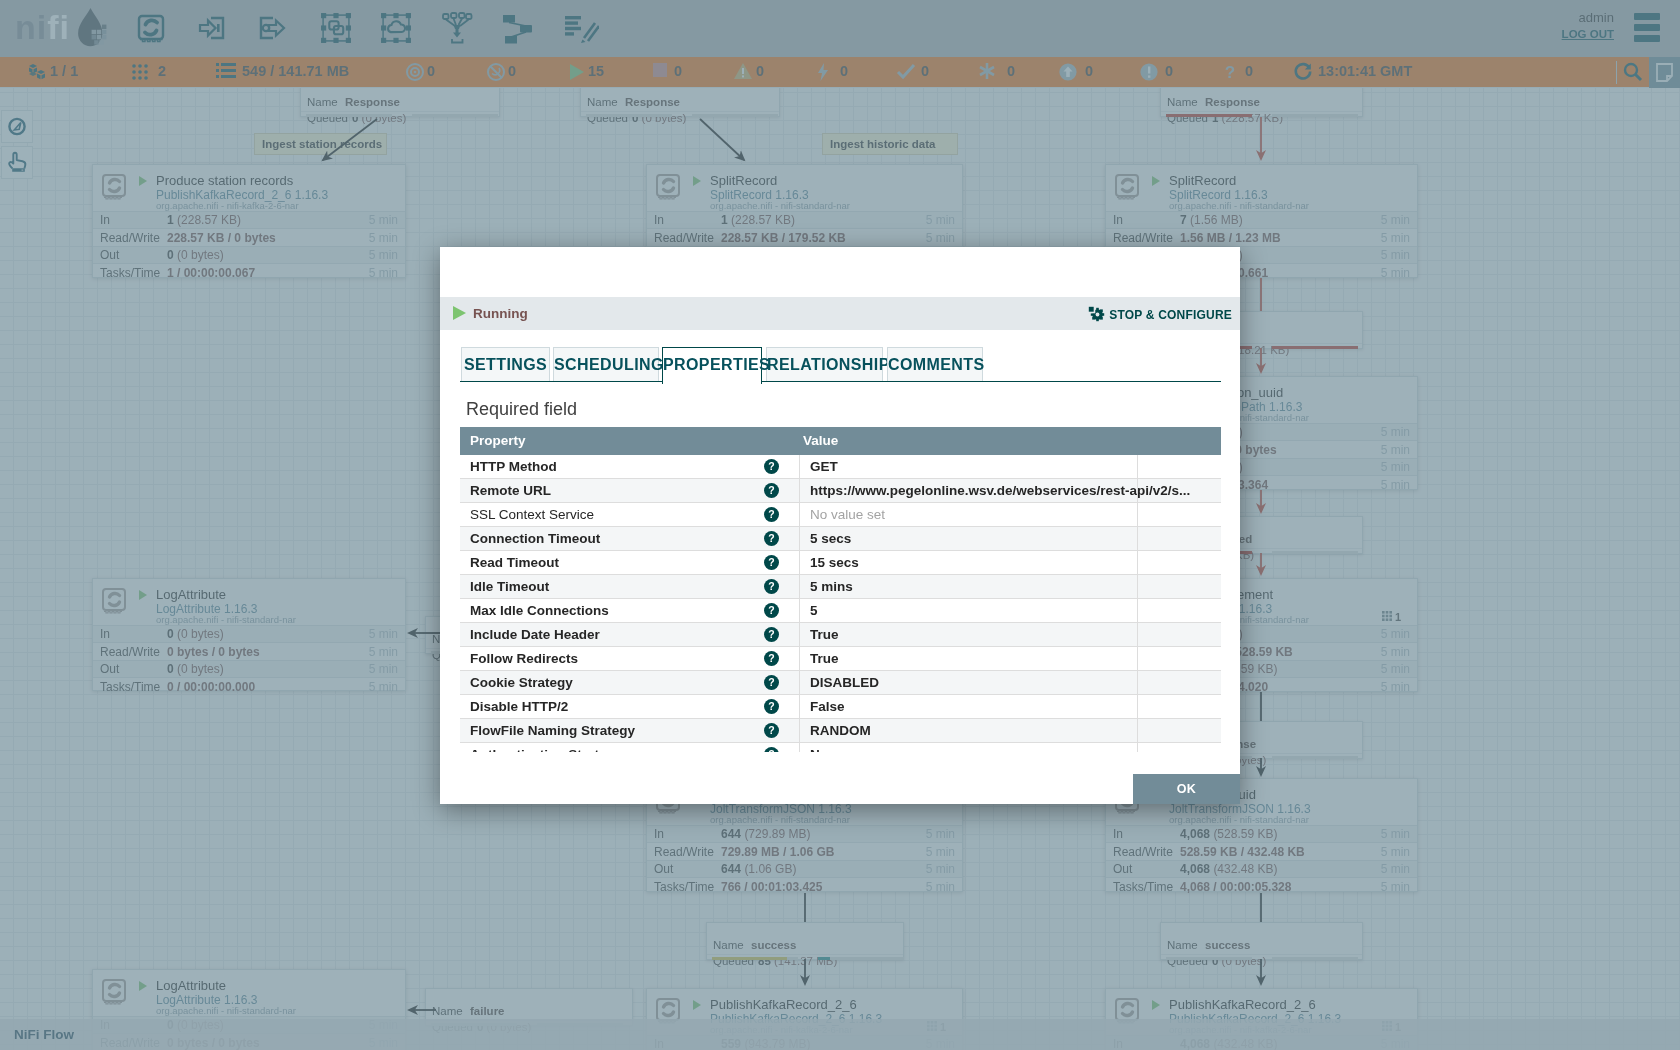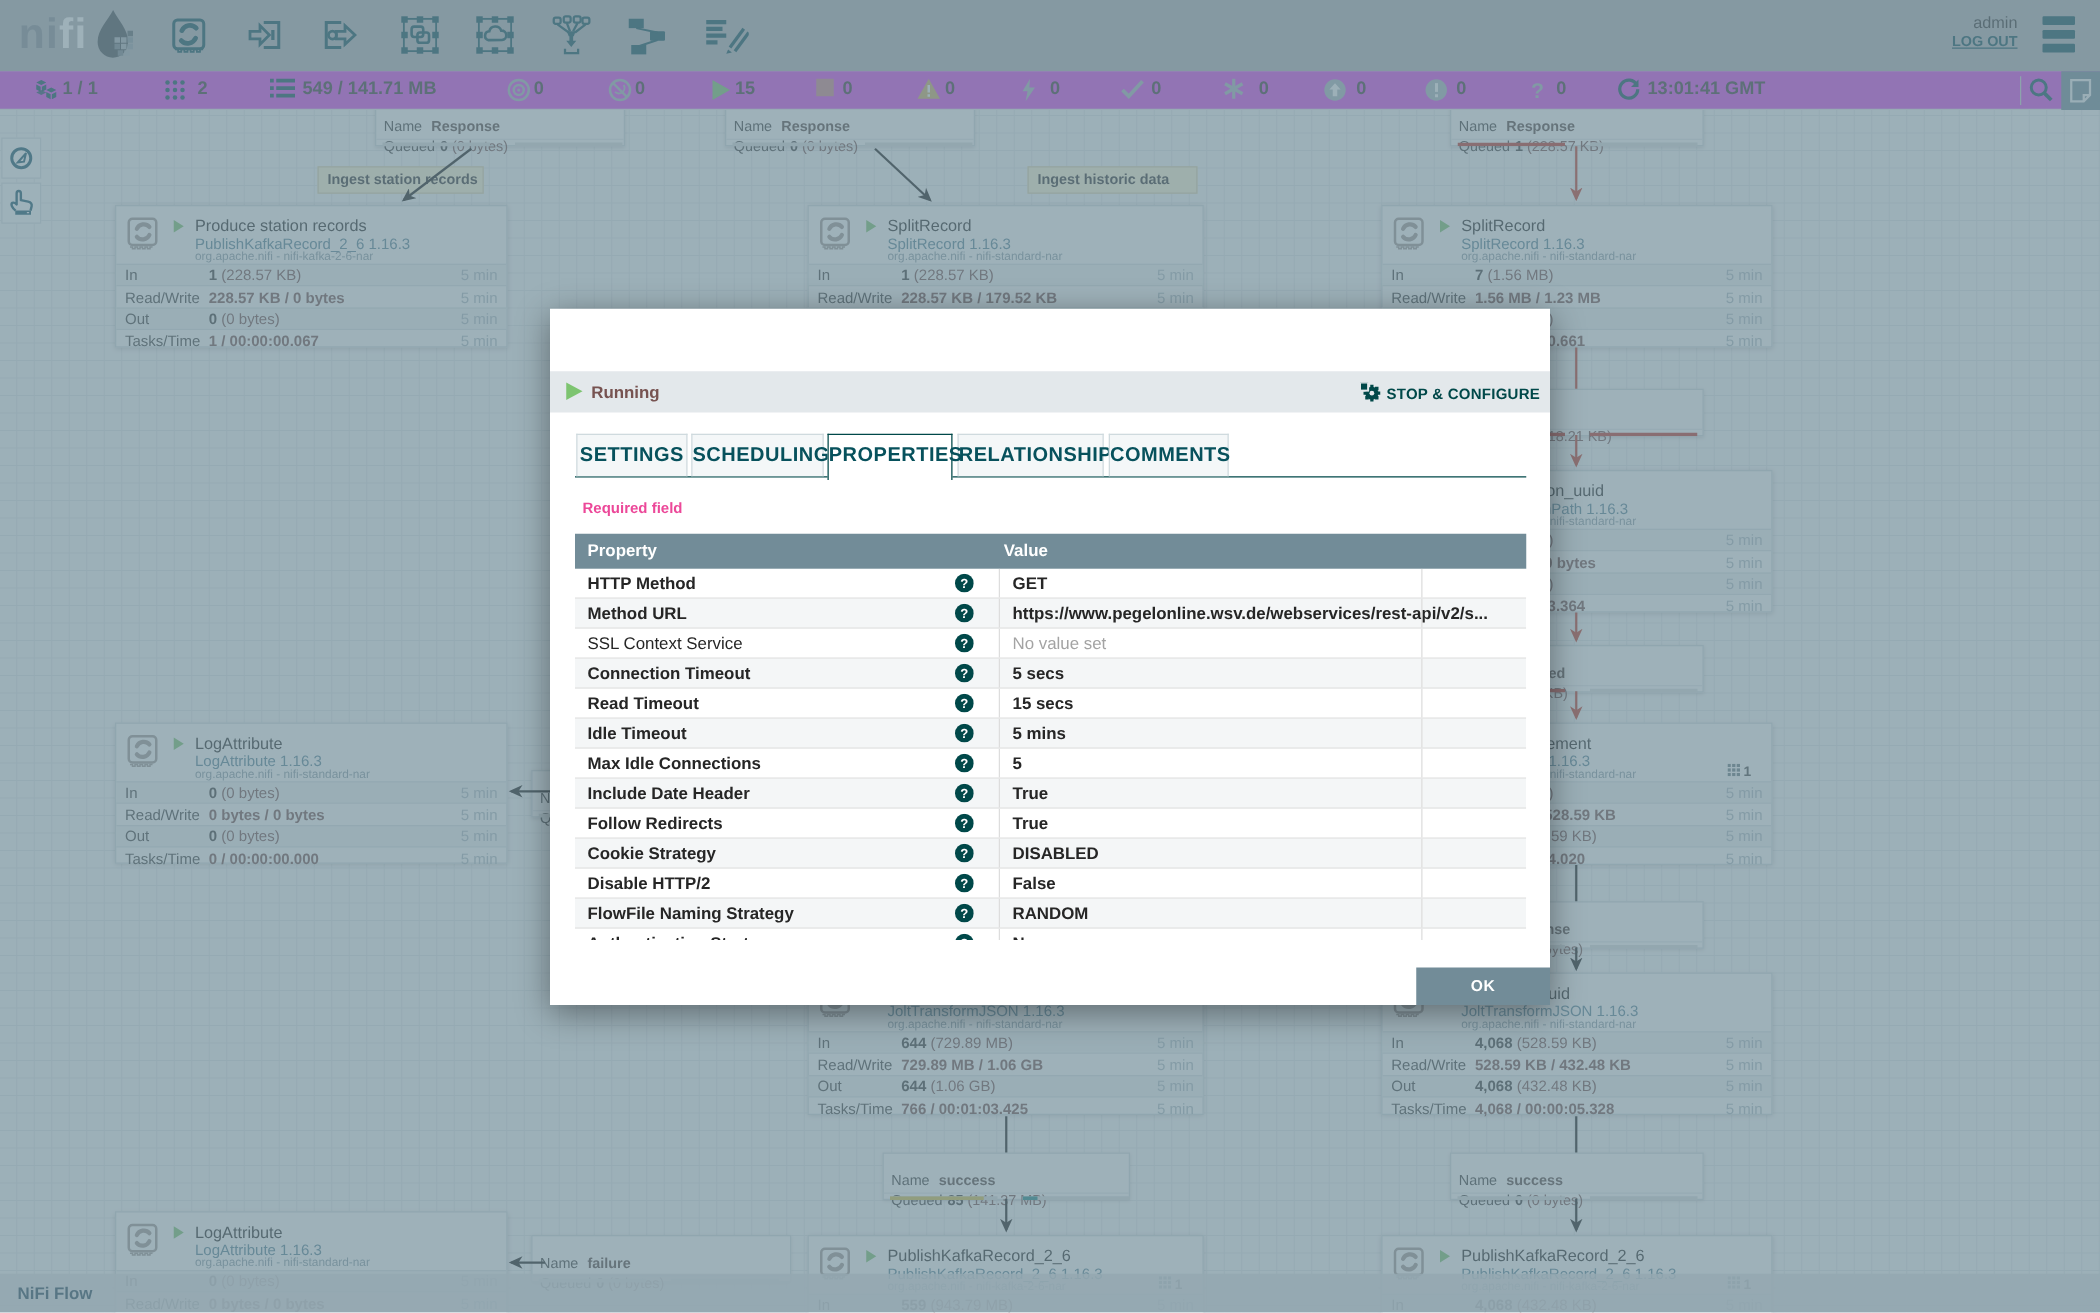--- a/index.html
+++ b/index.html
@@ -10,21 +10,21 @@
 #logo { position:absolute; left:15px; top:8px; font-weight:bold; font-size:34px; letter-spacing:1px; color:#fdfdfd; }
 #logo .n1 { color:#899099; }
 #drop { position:absolute; left:76px; top:7px; }
 .hicon { position:absolute; top:12px; width:32px; height:32px; }
 #admin { position:absolute; right:66px; top:10px; font-size:13px; color:#333; text-align:right; }
 #logout { position:absolute; right:66px; top:28px; font-size:11.5px; color:#0a4c58; text-decoration:underline; font-weight:bold; }
 #burger { position:absolute; right:20px; top:13px; width:26px; }
 #burger div { height:6.5px; background:#0a4c58; margin-bottom:4.5px; border-radius:1px; }
 
 
-#sbar { position:absolute; left:0; top:57px; width:1680px; height:31px; background:#d946ef; border-bottom:1px solid #e8ecee; z-index:6; }
+#sbar { position:absolute; left:0; top:57px; width:1680px; height:31px; background:#f97316; border-bottom:1px solid #e8ecee; z-index:6; }
 .sicon { position:absolute; top:5px; }
 .snum { position:absolute; top:6px; font-size:14.5px; font-weight:bold; color:#3b3b3b; }
 #sdiv { position:absolute; left:1616px; top:4px; height:23px; width:1px; background:#ccd4d8; }
 #srch { position:absolute; left:1622px; top:4px; }
 #bnote { position:absolute; left:1649px; top:0; width:31px; height:31px; background:#728e9b; }
 
 
 #canvas { position:absolute; left:0; top:88px; width:1680px; height:962px;
   background-image:linear-gradient(to right,#e4e9ec 1px,transparent 1px),linear-gradient(to bottom,#e4e9ec 1px,transparent 1px);
   background-size:14px 14px; background-position:13px 4px; }
@@ -79,21 +79,21 @@
 #mrun { position:absolute; left:13px; top:9px; width:0; height:0; border-left:13px solid #7dc470; border-top:7.5px solid transparent; border-bottom:7.5px solid transparent; }
 #mruntxt { position:absolute; left:33px; top:9px; font-size:13.5px; font-weight:bold; color:#775351; }
 #mstop { position:absolute; right:8px; top:9px; font-size:12px; font-weight:bold; color:#004849; letter-spacing:0.2px; }
 #mstop svg { vertical-align:-3px; margin-right:4px; }
 
 
 #tabs { position:absolute; left:20px; top:100px; width:761px; height:35px; border-bottom:1px solid #004849; }
 .tab { position:absolute; top:0; height:34px; background:#f4f7f8; border:1px solid #cfdade; border-bottom:none; text-align:center; font-size:16px; font-weight:bold; color:#07515c; letter-spacing:0.4px; line-height:34px; }
 .tab.sel { background:#fff; border:1px solid #004849; border-bottom:none; height:37px; z-index:2; }
 
-#reqf { position:absolute; left:26px; top:152px; font-size:12px; font-weight:bold; color:#ec4899; }
+#reqf { position:absolute; left:26px; top:152px; font-size:18px; font-weight:normal; color:#404040; }
 
 
 #ptable { position:absolute; left:20px; top:180px; width:761px; }
 #pthead { height:28px; background:#728c98; color:#fff; font-size:13.5px; font-weight:bold; position:relative; }
 #pthead .h1 { position:absolute; left:10px; top:6px; }
 #pthead .h2 { position:absolute; left:343px; top:6px; }
 #ptbody { height:297px; overflow:hidden; }
 .trow { height:24px; border-bottom:1px solid #ddd; position:relative; background:#fff; }
 .trow.alt { background:#f4f6f7; }
 .tprop { position:absolute; left:10px; top:4px; font-size:13.5px; font-weight:bold; color:#262626; }
@@ -889,21 +889,21 @@
         <div class="trow">
             <span class="tprop">HTTP Method</span>
             <span class="qmark"><svg width="15" height="15" viewBox="0 0 15 15">
                 <circle cx="7.5" cy="7.5" r="7.5" fill="#004849"></circle>
                 <text x="7.5" y="11.2" text-anchor="middle" font-size="10.5" font-weight="bold" fill="#fff" font-family="Liberation Sans">?</text>
               </svg></span>
             <span class="tval">GET</span>
             <span class="tc3"></span>
           </div>
           <div class="trow alt">
-            <span class="tprop">Method URL</span>
+            <span class="tprop">Remote URL</span>
             <span class="qmark"><svg width="15" height="15" viewBox="0 0 15 15">
                 <circle cx="7.5" cy="7.5" r="7.5" fill="#004849"></circle>
                 <text x="7.5" y="11.2" text-anchor="middle" font-size="10.5" font-weight="bold" fill="#fff" font-family="Liberation Sans">?</text>
               </svg></span>
             <span class="tval">https://www.pegelonline.wsv.de/webservices/rest-api/v2/s...</span>
             <span class="tc3"></span>
           </div>
           <div class="trow">
             <span class="tprop nb">SSL Context Service</span>
             <span class="qmark"><svg width="15" height="15" viewBox="0 0 15 15">

